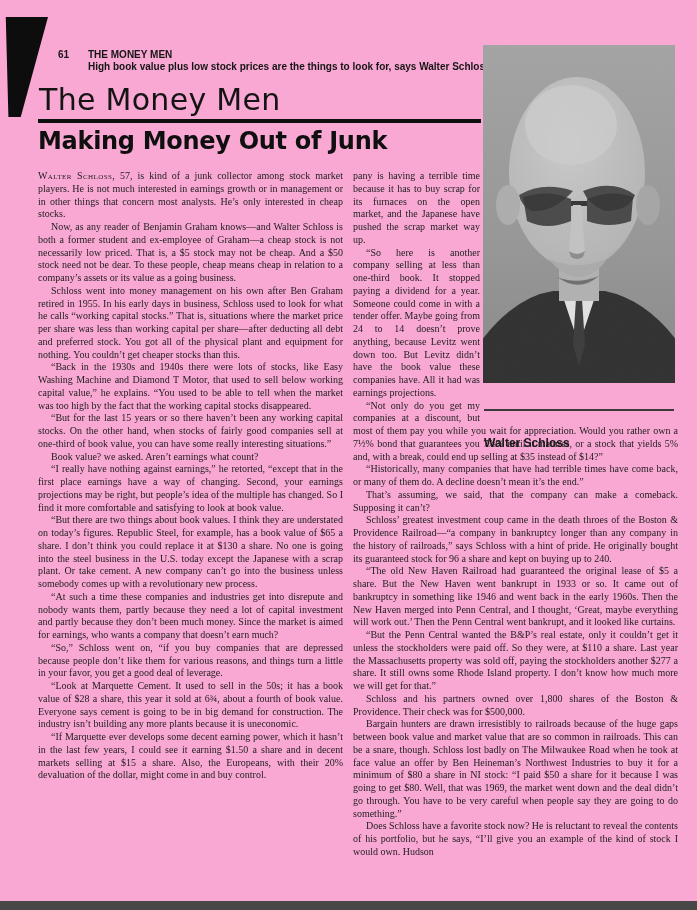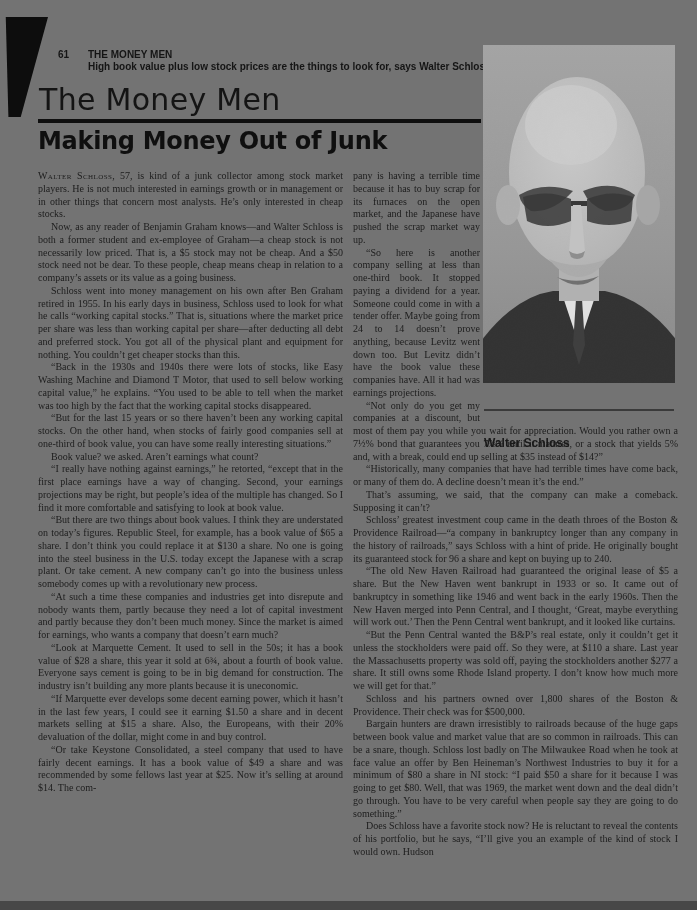--- a/index.html
+++ b/index.html
@@ -1,18 +1,18 @@
 <!DOCTYPE html>
 <html><head>
 <meta charset="utf-8">
 <style>
   html,body { margin:0; padding:0; background:#e8e8e4; }
   .page {
     position:relative; width:697px; height:910px; margin:0 auto;
-    background:#737373; overflow:hidden;
+    background:#f9a8d4; overflow:hidden;
     font-family:"Liberation Serif","DejaVu Serif",serif;
     color:#1b1b1b;
   }
   
   .wedge {
     position:absolute; left:4px; top:17px; width:44px; height:100px;
     background:#0d0d0d;
     clip-path:polygon(4% 0, 100% 0, 38% 100%, 10% 100%);
   }
   
@@ -81,23 +81,23 @@
     <div class="col-left">
       <p class="body-p no-indent"><span class="smallcaps">Walter Schloss,</span><span> 57, is kind of a junk collector among stock market players. He is not much interested in earnings growth or in management or in other things that concern most analysts. He’s only interested in cheap stocks.</span></p>
       <p class="body-p">Now, as any reader of Benjamin Graham knows—and Walter Schloss is both a former student and ex-employee of Graham—a cheap stock is not necessarily low priced. That is, a $5 stock may not be cheap. And a $50 stock need not be dear. To these people, cheap means cheap in relation to a company’s assets or its value as a going business.</p>
       <p class="body-p">Schloss went into money management on his own after Ben Graham retired in 1955. In his early days in business, Schloss used to look for what he calls “working capital stocks.” That is, situations where the market price per share was less than working capital per share—after deducting all debt and preferred stock. You got all of the physical plant and equipment for nothing. You couldn’t get cheaper stocks than this.</p>
       <p class="body-p">“Back in the 1930s and 1940s there were lots of stocks, like Easy Washing Machine and Diamond T Motor, that used to sell below working capital value,” he explains. “You used to be able to tell when the market was too high by the fact that the working capital stocks disappeared.</p>
       <p class="body-p">“But for the last 15 years or so there haven’t been any working capital stocks. On the other hand, when stocks of fairly good companies sell at one-third of book value, you can have some really interesting situations.”</p>
       <p class="body-p">Book value? we asked. Aren’t earnings what count?</p>
       <p class="body-p">“I really have nothing against earnings,” he retorted, “except that in the first place earnings have a way of changing. Second, your earnings projections may be right, but people’s idea of the multiple has changed. So I find it more comfortable and satisfying to look at book value.</p>
       <p class="body-p">“But there are two things about book values. I think they are understated on today’s figures. Republic Steel, for example, has a book value of $65 a share. I don’t think you could replace it at $130 a share. No one is going into the steel business in the U.S. today except the Japanese with a scrap plant. Or take cement. A new company can’t go into the business unless somebody comes up with a revolutionary new process.</p>
       <p class="body-p">“At such a time these companies and industries get into disrepute and nobody wants them, partly because they need a lot of capital investment and partly because they don’t been much money. Since the market is aimed for earnings, who wants a company that doesn’t earn much?</p>
+      <p class="body-p">“So,” Schloss went on, “if you buy companies that are depressed because people don’t like them for various reasons, and things turn a little in your favor, you get a good deal of leverage.</p>
       <p class="body-p">“Look at Marquette Cement. It used to sell in the 50s; it has a book value of $28 a share, this year it sold at 6¾, about a fourth of book value. Everyone says cement is going to be in big demand for construction. The industry isn’t building any more plants because it is uneconomic.</p>
       <p class="body-p">“If Marquette ever develops some decent earning power, which it hasn’t in the last few years, I could see it earning $1.50 a share and in decent markets selling at $15 a share. Also, the Europeans, with their 20% devaluation of the dollar, might come in and buy control.</p>
-      <p class="body-p">“Or take Keystone Consolidated, a steel company that used to have fairly decent earnings. It has a book value of $49 a share and was recommended by some fellows last year at $25. Now it’s selling at around $14. The com-</p>
     </div>
     <div class="col-right">
       <div class="photo-spacer"></div>
       <p class="body-p no-indent">pany is having a terrible time because it has to buy scrap for its furnaces on the open market, and the Japanese have pushed the scrap market way up.</p>
       <p class="body-p">“So here is another company selling at less than one-third book. It stopped paying a dividend for a year. Someone could come in with a tender offer. Maybe going from 24 to 14 doesn’t prove anything, because Levitz went down too. But Levitz didn’t have the book value these companies have. All it had was earnings projections.</p>
       <p class="body-p">“Not only do you get my companies at a discount, but most of them pay you while you wait for appreciation. Would you rather own a 7½% bond that guarantees you 7⅞% until it matures, or a stock that yields 5% and, with a break, could end up selling at $35 instead of $14?”</p>
       <p class="body-p">“Historically, many companies that have had terrible times have come back, or many of them do. A decline doesn’t mean it’s the end.”</p>
       <p class="body-p">That’s assuming, we said, that the company can make a comeback. Supposing it can’t?</p>
       <p class="body-p">Schloss’ greatest investment coup came in the death throes of the Boston &amp; Providence Railroad—“a company in bankruptcy longer than any company in the history of railroads,” says Schloss with a hint of pride. He originally bought its guaranteed stock for 96 a share and kept on buying up to 240.</p>
       <p class="body-p">“The old New Haven Railroad had guaranteed the original lease of $5 a share. But the New Haven went bankrupt in 1933 or so. It came out of bankruptcy in something like 1946 and went back in the early 1960s. Then the New Haven merged into Penn Central, and I thought, ‘Great, maybe everything will work out.’ Then the Penn Central went bankrupt, and it looked like curtains.</p>

